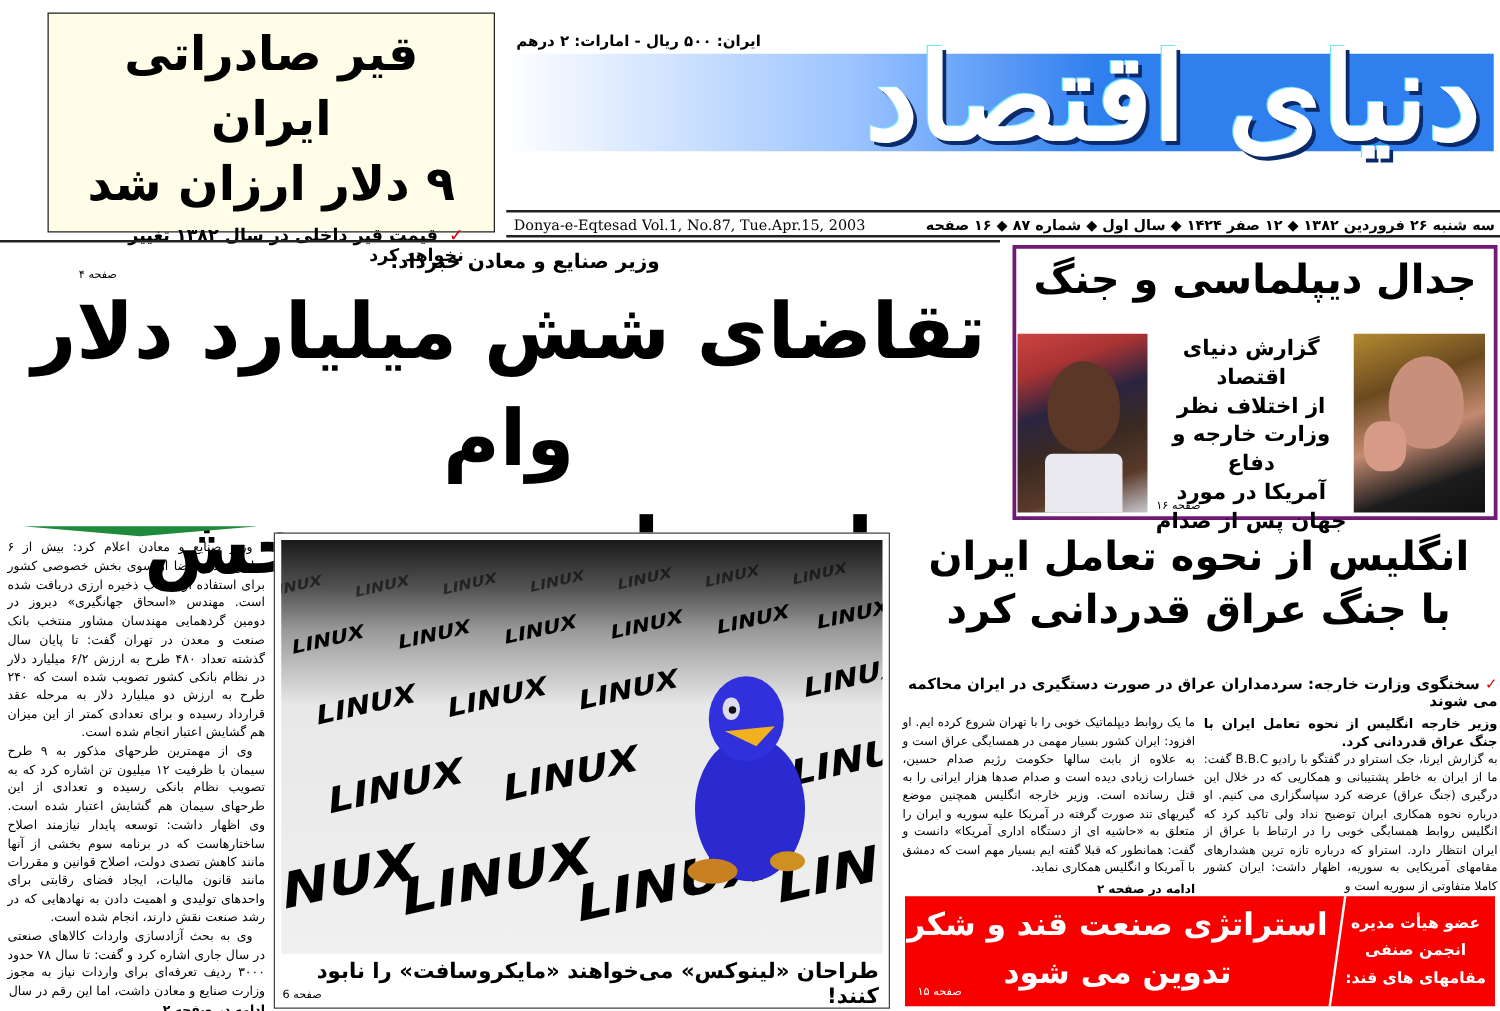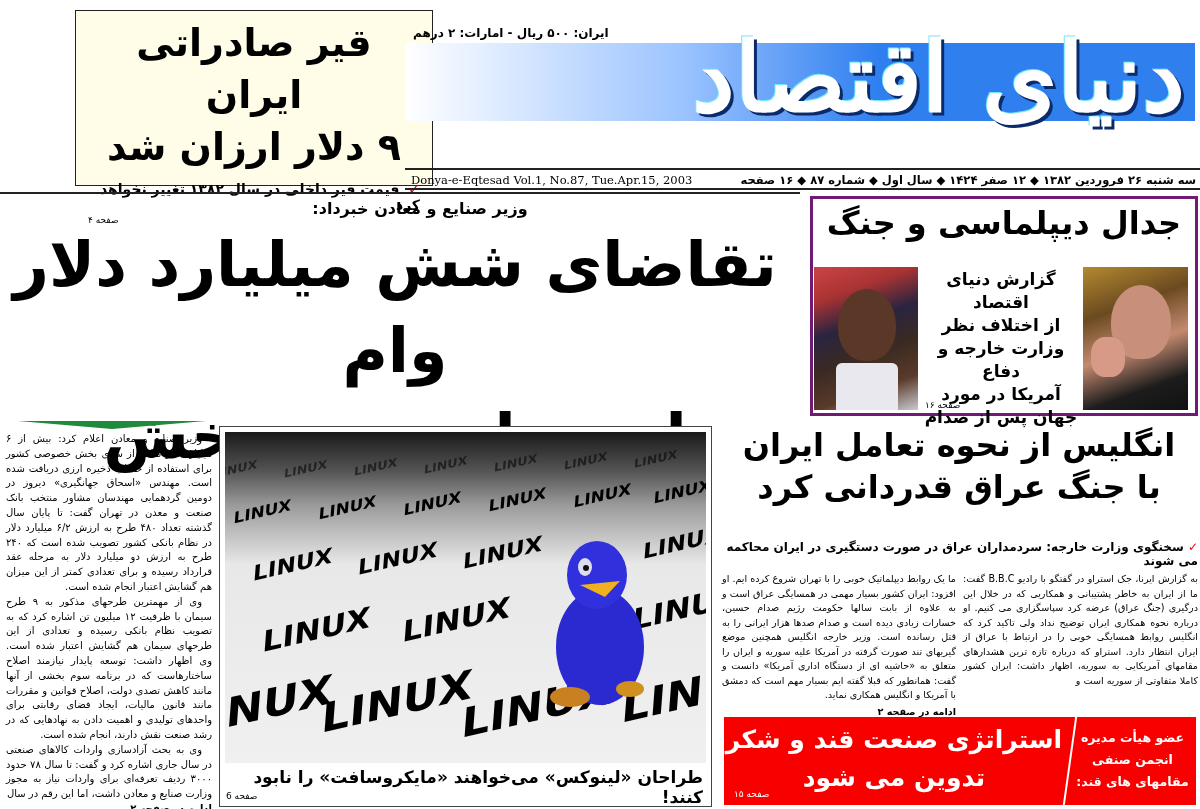--- a/index.html
+++ b/index.html
@@ -2,39 +2,39 @@
 <html><head>
 <meta charset="utf-8">
 <style>
   * { box-sizing: border-box; margin: 0; padding: 0; }
   html, body { width: 1200px; height: 809px; background: #fff; overflow: hidden; }
   body { position: relative; font-family: "DejaVu Sans", sans-serif; color: #000; }
   .abs { position: absolute; }
   .rtl { direction: rtl; unicode-bidi: embed; }
 
   
-  #topbox { left: 38px; top: 10px; width: 358px; height: 176px; background: #fffde8; border: 1px solid #222; padding: 6px 12px; text-align: center; margin-left: 37px; }
+  #topbox { left: 38px; top: 10px; width: 358px; height: 176px; background: #fffde8; border: 1px solid #222; padding: 6px 24px; text-align: center; }
   #topbox .h1 { font-family: "DejaVu Sans", sans-serif; font-weight: bold; font-size: 38px; line-height: 52px; letter-spacing: 0; }
   #topbox .sub { font-weight: bold; font-size: 14px; margin-top: 8px; text-align: right; }
   #topbox .check { color: #d00; font-weight: bold; margin-left: 4px; }
   #topbox .pg { font-size: 9px; text-align: left; margin-top: 2px; }
 
   
   #masthead { left: 405px; top: 0; width: 795px; height: 160px; }
   #band { position: absolute; left: 0; top: 43px; width: 790px; height: 78px; background: linear-gradient(to right, #ffffff 0%, #9cc4ff 35%, #2f7fef 60%, #2f7fef 100%); }
   #logo { position: absolute; right: 15px; top: 8px; font-family: "DejaVu Serif", serif; font-weight: bold; font-size: 96px; line-height: 140px; color: #fff; text-shadow: 3px 3px 0 #0a2a6a, -1px -1px 0 #6fe6ff; letter-spacing: 2px; }
   #price { position: absolute; left: 8px; top: 26px; font-size: 12px; font-weight: bold; }
 
   #dateline { left: 405px; top: 168px; width: 795px; height: 22px; border-top: 2px solid #222; border-bottom: 2px solid #222; font-size: 12px; line-height: 18px; }
   #dateline .en { position: absolute; left: 6px; top: 1px; font-family: "DejaVu Serif", serif; font-size: 11.5px; }
   #dateline .fa { position: absolute; right: 4px; top: 1px; font-weight: bold; font-size: 11.5px; }
 
   
   #kicker { left: 260px; top: 199px; width: 320px; text-align: center; font-weight: bold; font-size: 16px; }
-  #headline { left: 0; top: 222px; width: 790px; text-align: center; font-weight: 900; font-size: 62px; line-height: 86px; font-family: "DejaVu Sans", sans-serif; }
+  #headline { left: 12px; top: 222px; width: 790px; text-align: center; font-weight: 900; font-size: 62px; line-height: 86px; font-family: "DejaVu Sans", sans-serif; }
   #greenbar { left: 18px; top: 421px; width: 188px; height: 0; border-left: 94px solid transparent; border-right: 94px solid transparent; border-top: 8px solid #1f8a3c; }
 
   
   #diplo { left: 810px; top: 196px; width: 388px; height: 220px; border: 3px solid #701a75; padding: 4px; }
   #diplo .title { text-align: center; font-weight: bold; font-size: 32px; line-height: 40px; }
   #photo-powell { left: 814px; top: 267px; width: 104px; height: 143px; background: linear-gradient(160deg, #c44 0%, #a33 20%, #2a2440 40%, #3b2a22 60%, #5a3a2a 80%, #c9c9d0 100%); }
   #photo-rums { left: 1083px; top: 267px; width: 105px; height: 143px; background: linear-gradient(160deg, #b38a30 0%, #6b4a20 30%, #c48a70 55%, #1c1c1c 80%, #111 100%); }
   .photo-face { position: absolute; border-radius: 50% 50% 45% 45%; }
   #diplo-text { left: 922px; top: 268px; width: 158px; text-align: center; font-weight: bold; font-size: 17px; line-height: 23px; }
   #diplo-pg { left: 925px; top: 400px; font-size: 9px; }
@@ -177,20 +177,21 @@
 
 <div id="eng-head" class="abs rtl">
   <div>انگلیس از نحوه تعامل ایران</div>
   <div>با جنگ عراق قدردانی کرد</div>
 </div>
 <div id="eng-sub" class="abs rtl">
   <span class="check">✓</span>
   <span>سخنگوی وزارت خارجه: سردمداران عراق در صورت دستگیری در ایران محاکمه می شوند</span>
 </div>
 <div id="colA" class="abs rtl txtcol">
+  <div class="lead">وزیر خارجه انگلیس از نحوه تعامل ایران با جنگ عراق قدردانی کرد.</div>
   <div>به گزارش ایرنا، جک استراو در گفتگو با رادیو B.B.C گفت: ما از ایران به خاطر پشتیبانی و همکاریی که در خلال این درگیری (جنگ عراق) عرضه کرد سپاسگزاری می کنیم. او درباره نحوه همکاری ایران توضیح نداد ولی تاکید کرد که انگلیس روابط همسایگی خوبی را در ارتباط با عراق از ایران انتظار دارد. استراو که درباره تازه ترین هشدارهای مقامهای آمریکایی به سوریه، اظهار داشت: ایران کشور کاملا متفاوتی از سوریه است و</div>
 </div>
 <div id="colB" class="abs rtl txtcol">
   <div>ما یک روابط دیپلماتیک خوبی را با تهران شروع کرده ایم. او افزود: ایران کشور بسیار مهمی در همسایگی عراق است و به علاوه از بابت سالها حکومت رژیم صدام حسین، خسارات زیادی دیده است و صدام صدها هزار ایرانی را به قتل رسانده است. وزیر خارجه انگلیس همچنین موضع گیریهای تند صورت گرفته در آمریکا علیه سوریه و ایران را متعلق به «حاشیه ای از دستگاه اداری آمریکا» دانست و گفت: همانطور که قبلا گفته ایم بسیار مهم است که دمشق با آمریکا و انگلیس همکاری نماید.</div>
   <div class="cont">ادامه در صفحه ۲</div>
 </div>
 
 <div id="redbox" class="abs rtl">
   <div class="main">
     <div>استراتژی صنعت قند و شکر</div>

